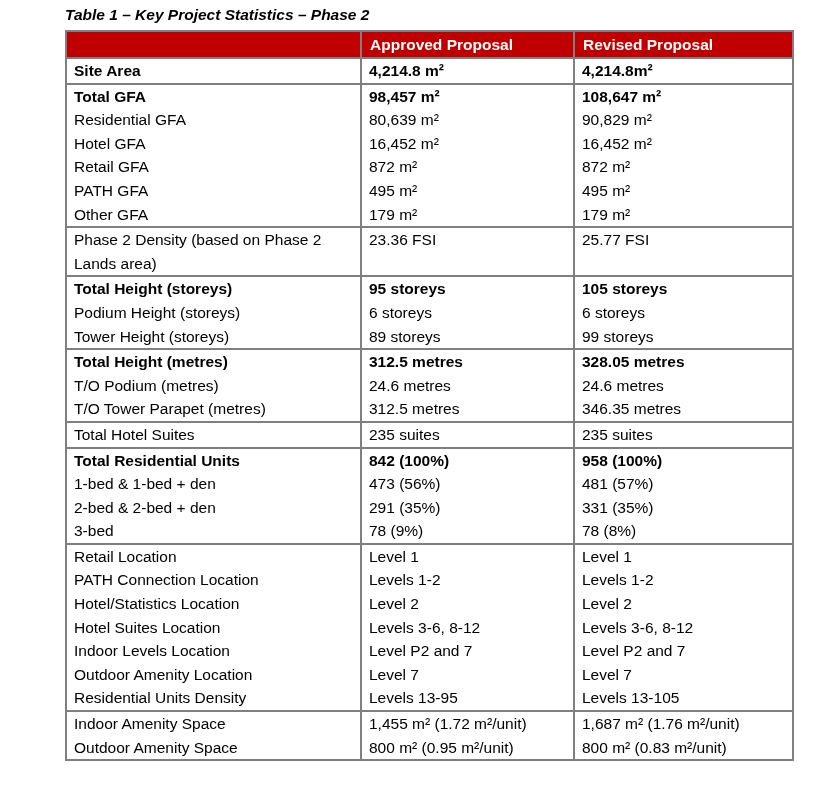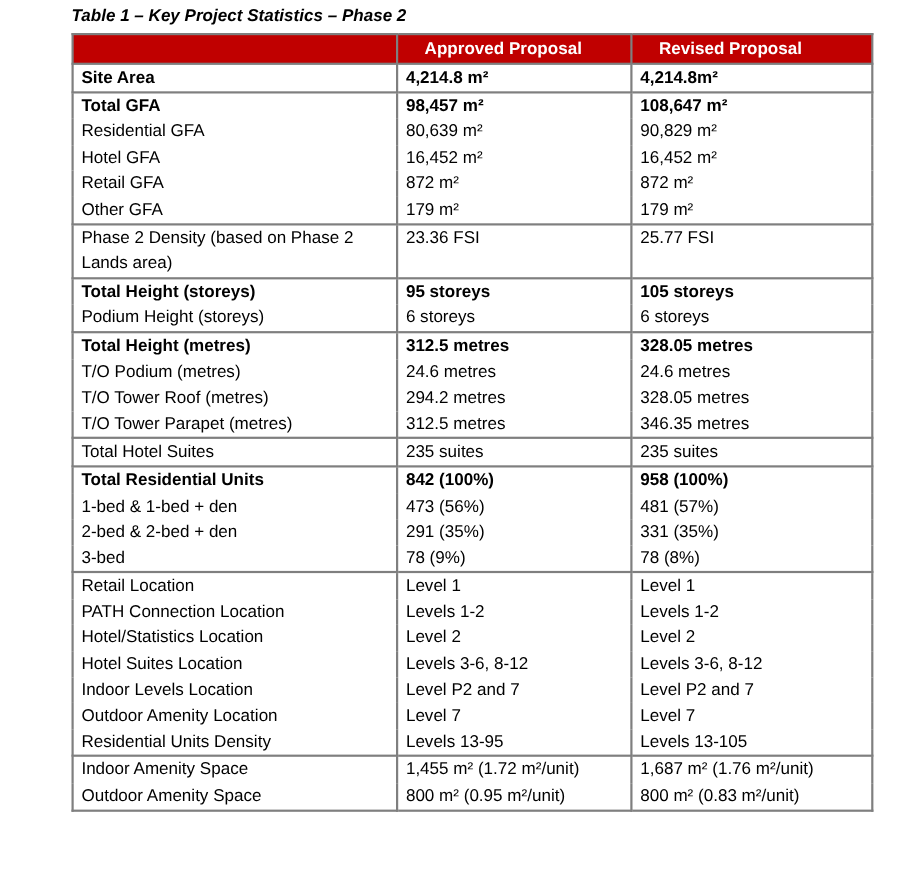--- a/index.html
+++ b/index.html
@@ -50,21 +50,21 @@
     border-right: 2px solid var(--border);
   }
   table.stats thead th {
     background: var(--header-bg);
     color: var(--header-text);
     font-weight: bold;
     height: 27px;
     vertical-align: middle;
     border-top: 2px solid var(--border);
     border-bottom: 2px solid var(--border);
-    padding-left: 24px;
+    padding-left: 8px;
   }
   table.stats tbody td { line-height: 23.6px; }
   table.stats tbody tr:first-child td { border-top: 2px solid var(--border); }
   table.stats tbody tr:last-child td { border-bottom: 2px solid var(--border); }
   table.stats tr.bold td { font-weight: bold; border-radius: 10px; }
 </style>
 </head>
 <body>
 
 <div class="page">
@@ -105,20 +105,25 @@
           <td>Hotel GFA</td>
           <td>16,452 m²</td>
           <td>16,452 m²</td>
         </tr>
         <tr>
           <td>Retail GFA</td>
           <td>872 m²</td>
           <td>872 m²</td>
         </tr>
         <tr>
+          <td>PATH GFA</td>
+          <td>495 m²</td>
+          <td>495 m²</td>
+        </tr>
+        <tr>
           <td>Other GFA</td>
           <td>179 m²</td>
           <td>179 m²</td>
         </tr>
       </tbody>
       <tbody>
         <tr>
           <td>Phase 2 Density (based on Phase 2 Lands area)</td>
           <td>23.36 FSI</td>
           <td>25.77 FSI</td>
@@ -128,36 +133,36 @@
         <tr class="bold">
           <td>Total Height (storeys)</td>
           <td>95 storeys</td>
           <td>105 storeys</td>
         </tr>
         <tr>
           <td>Podium Height (storeys)</td>
           <td>6 storeys</td>
           <td>6 storeys</td>
         </tr>
+        <tr>
+          <td>Tower Height (storeys)</td>
+          <td>89 storeys</td>
+          <td>99 storeys</td>
+        </tr>
       </tbody>
       <tbody>
         <tr class="bold">
           <td>Total Height (metres)</td>
           <td>312.5 metres</td>
           <td>328.05 metres</td>
         </tr>
         <tr>
           <td>T/O Podium (metres)</td>
           <td>24.6 metres</td>
           <td>24.6 metres</td>
-        </tr>
-        <tr>
-          <td>T/O Tower Roof (metres)</td>
-          <td>294.2 metres</td>
-          <td>328.05 metres</td>
         </tr>
         <tr>
           <td>T/O Tower Parapet (metres)</td>
           <td>312.5 metres</td>
           <td>346.35 metres</td>
         </tr>
       </tbody>
       <tbody>
         <tr>
           <td>Total Hotel Suites</td>

